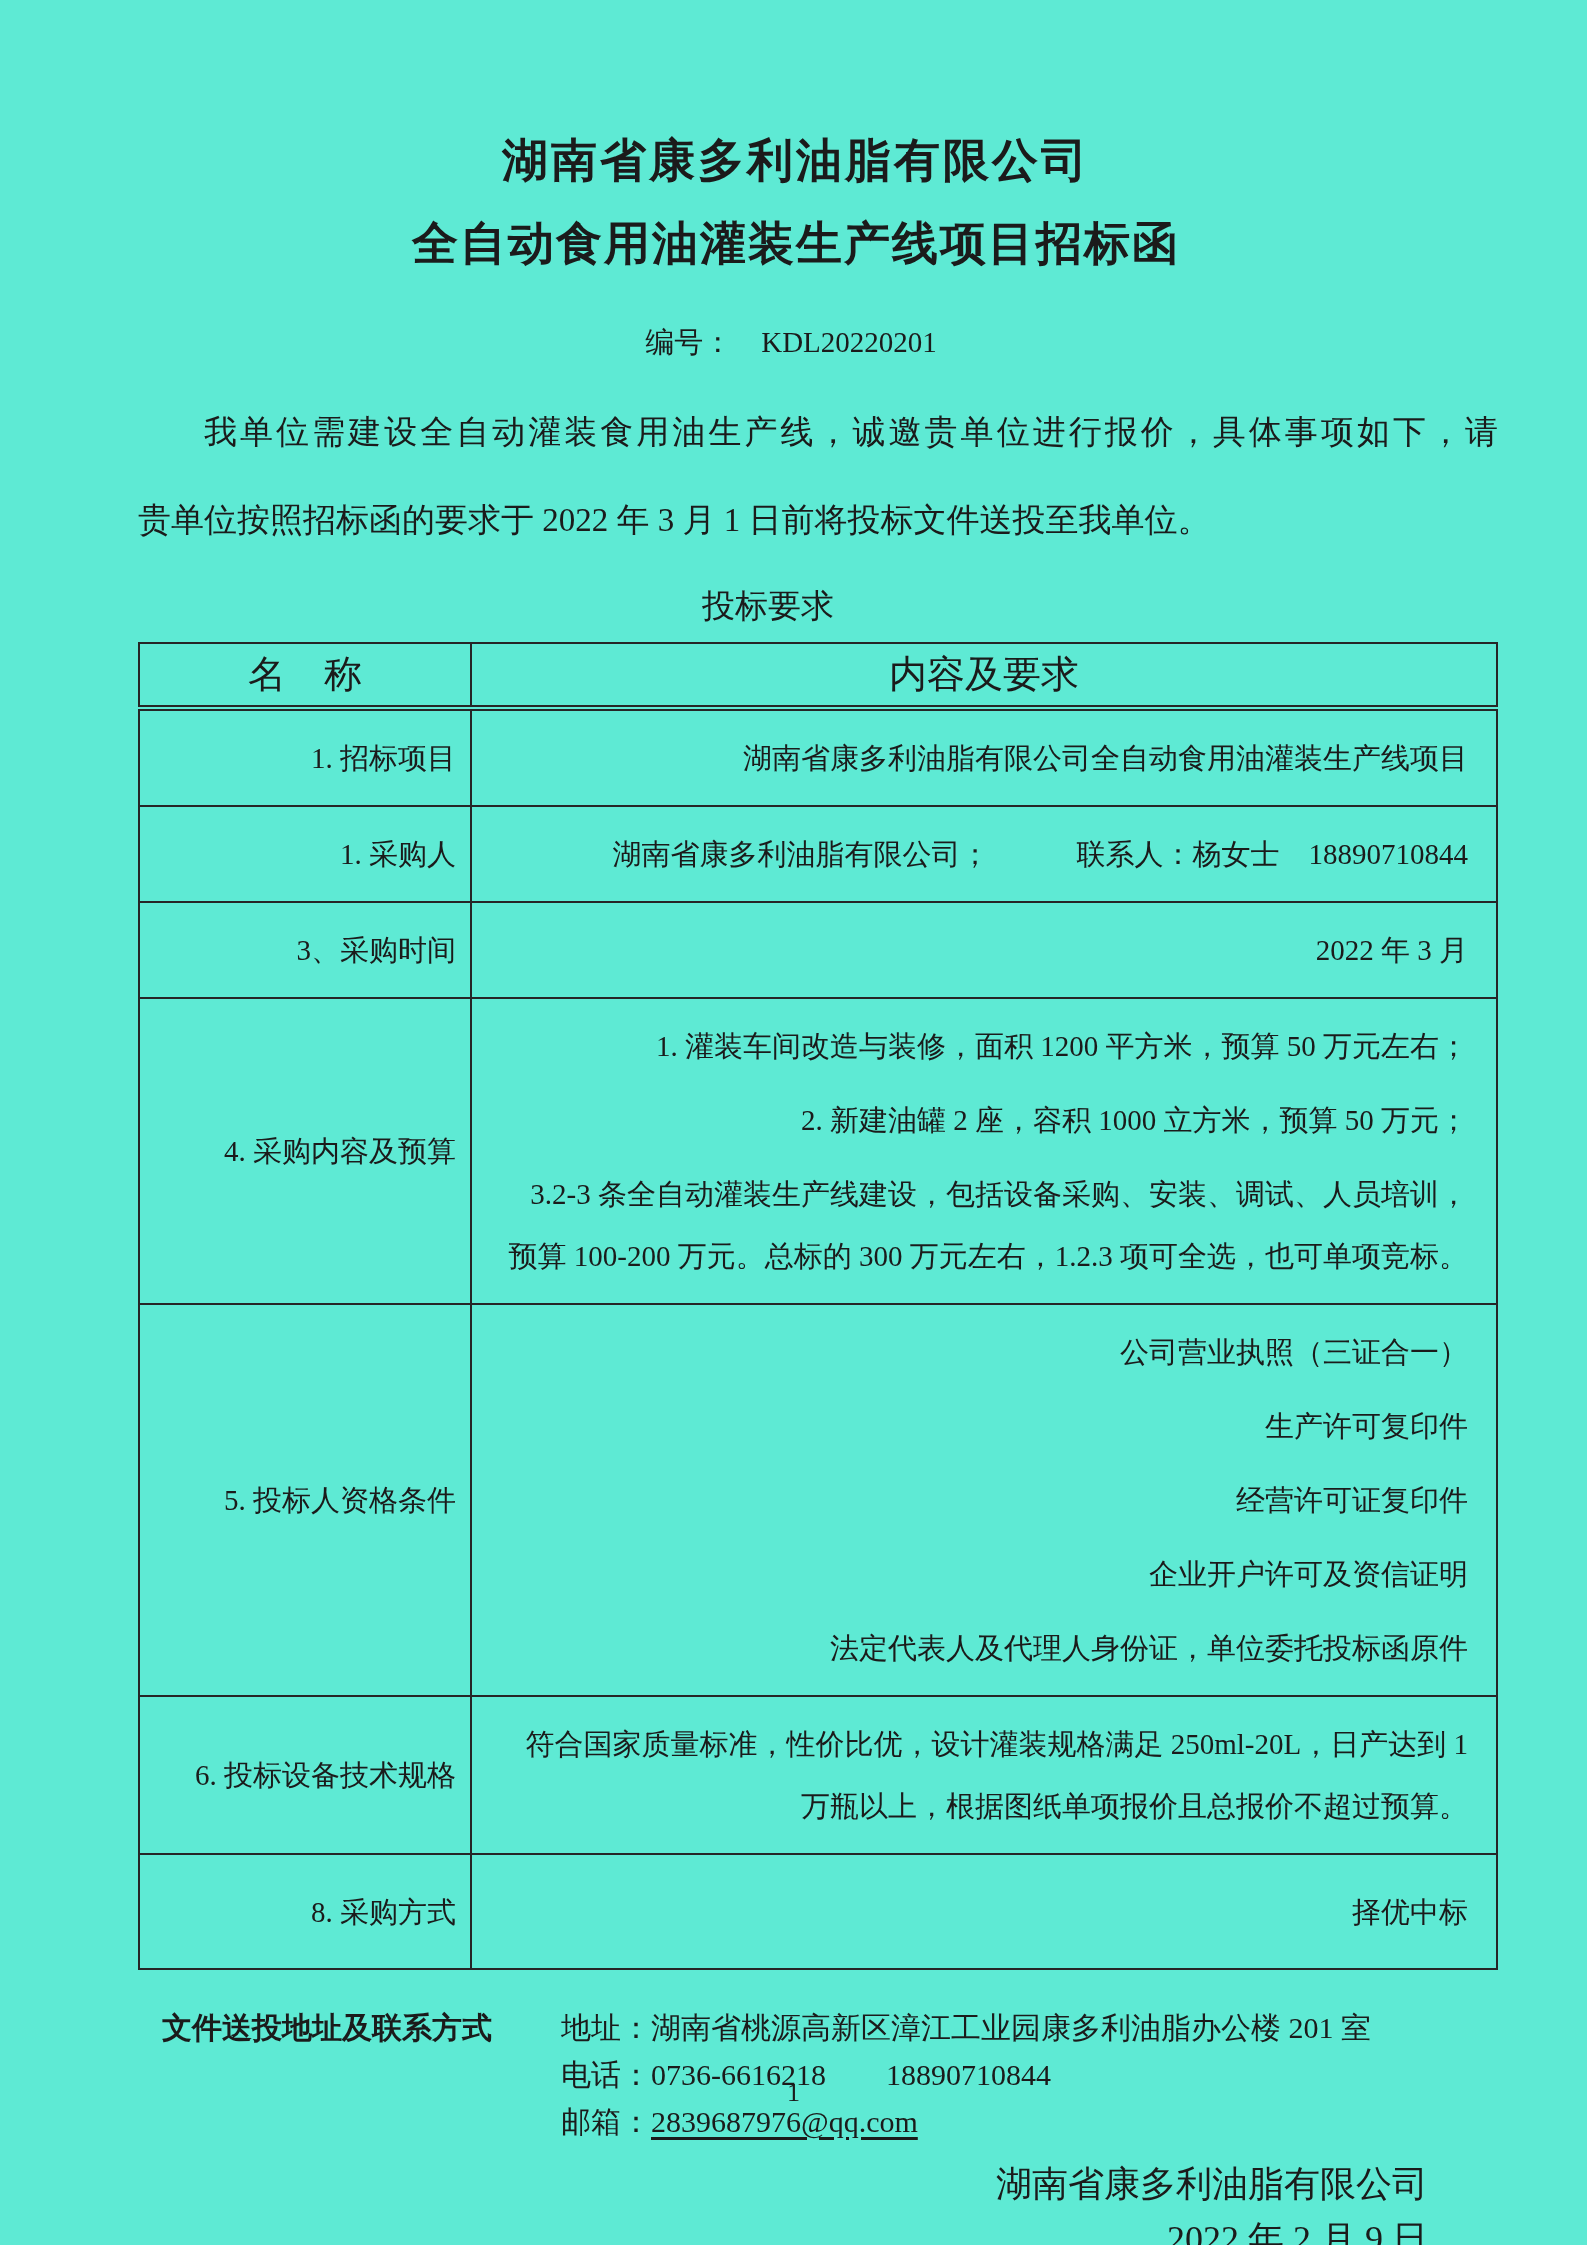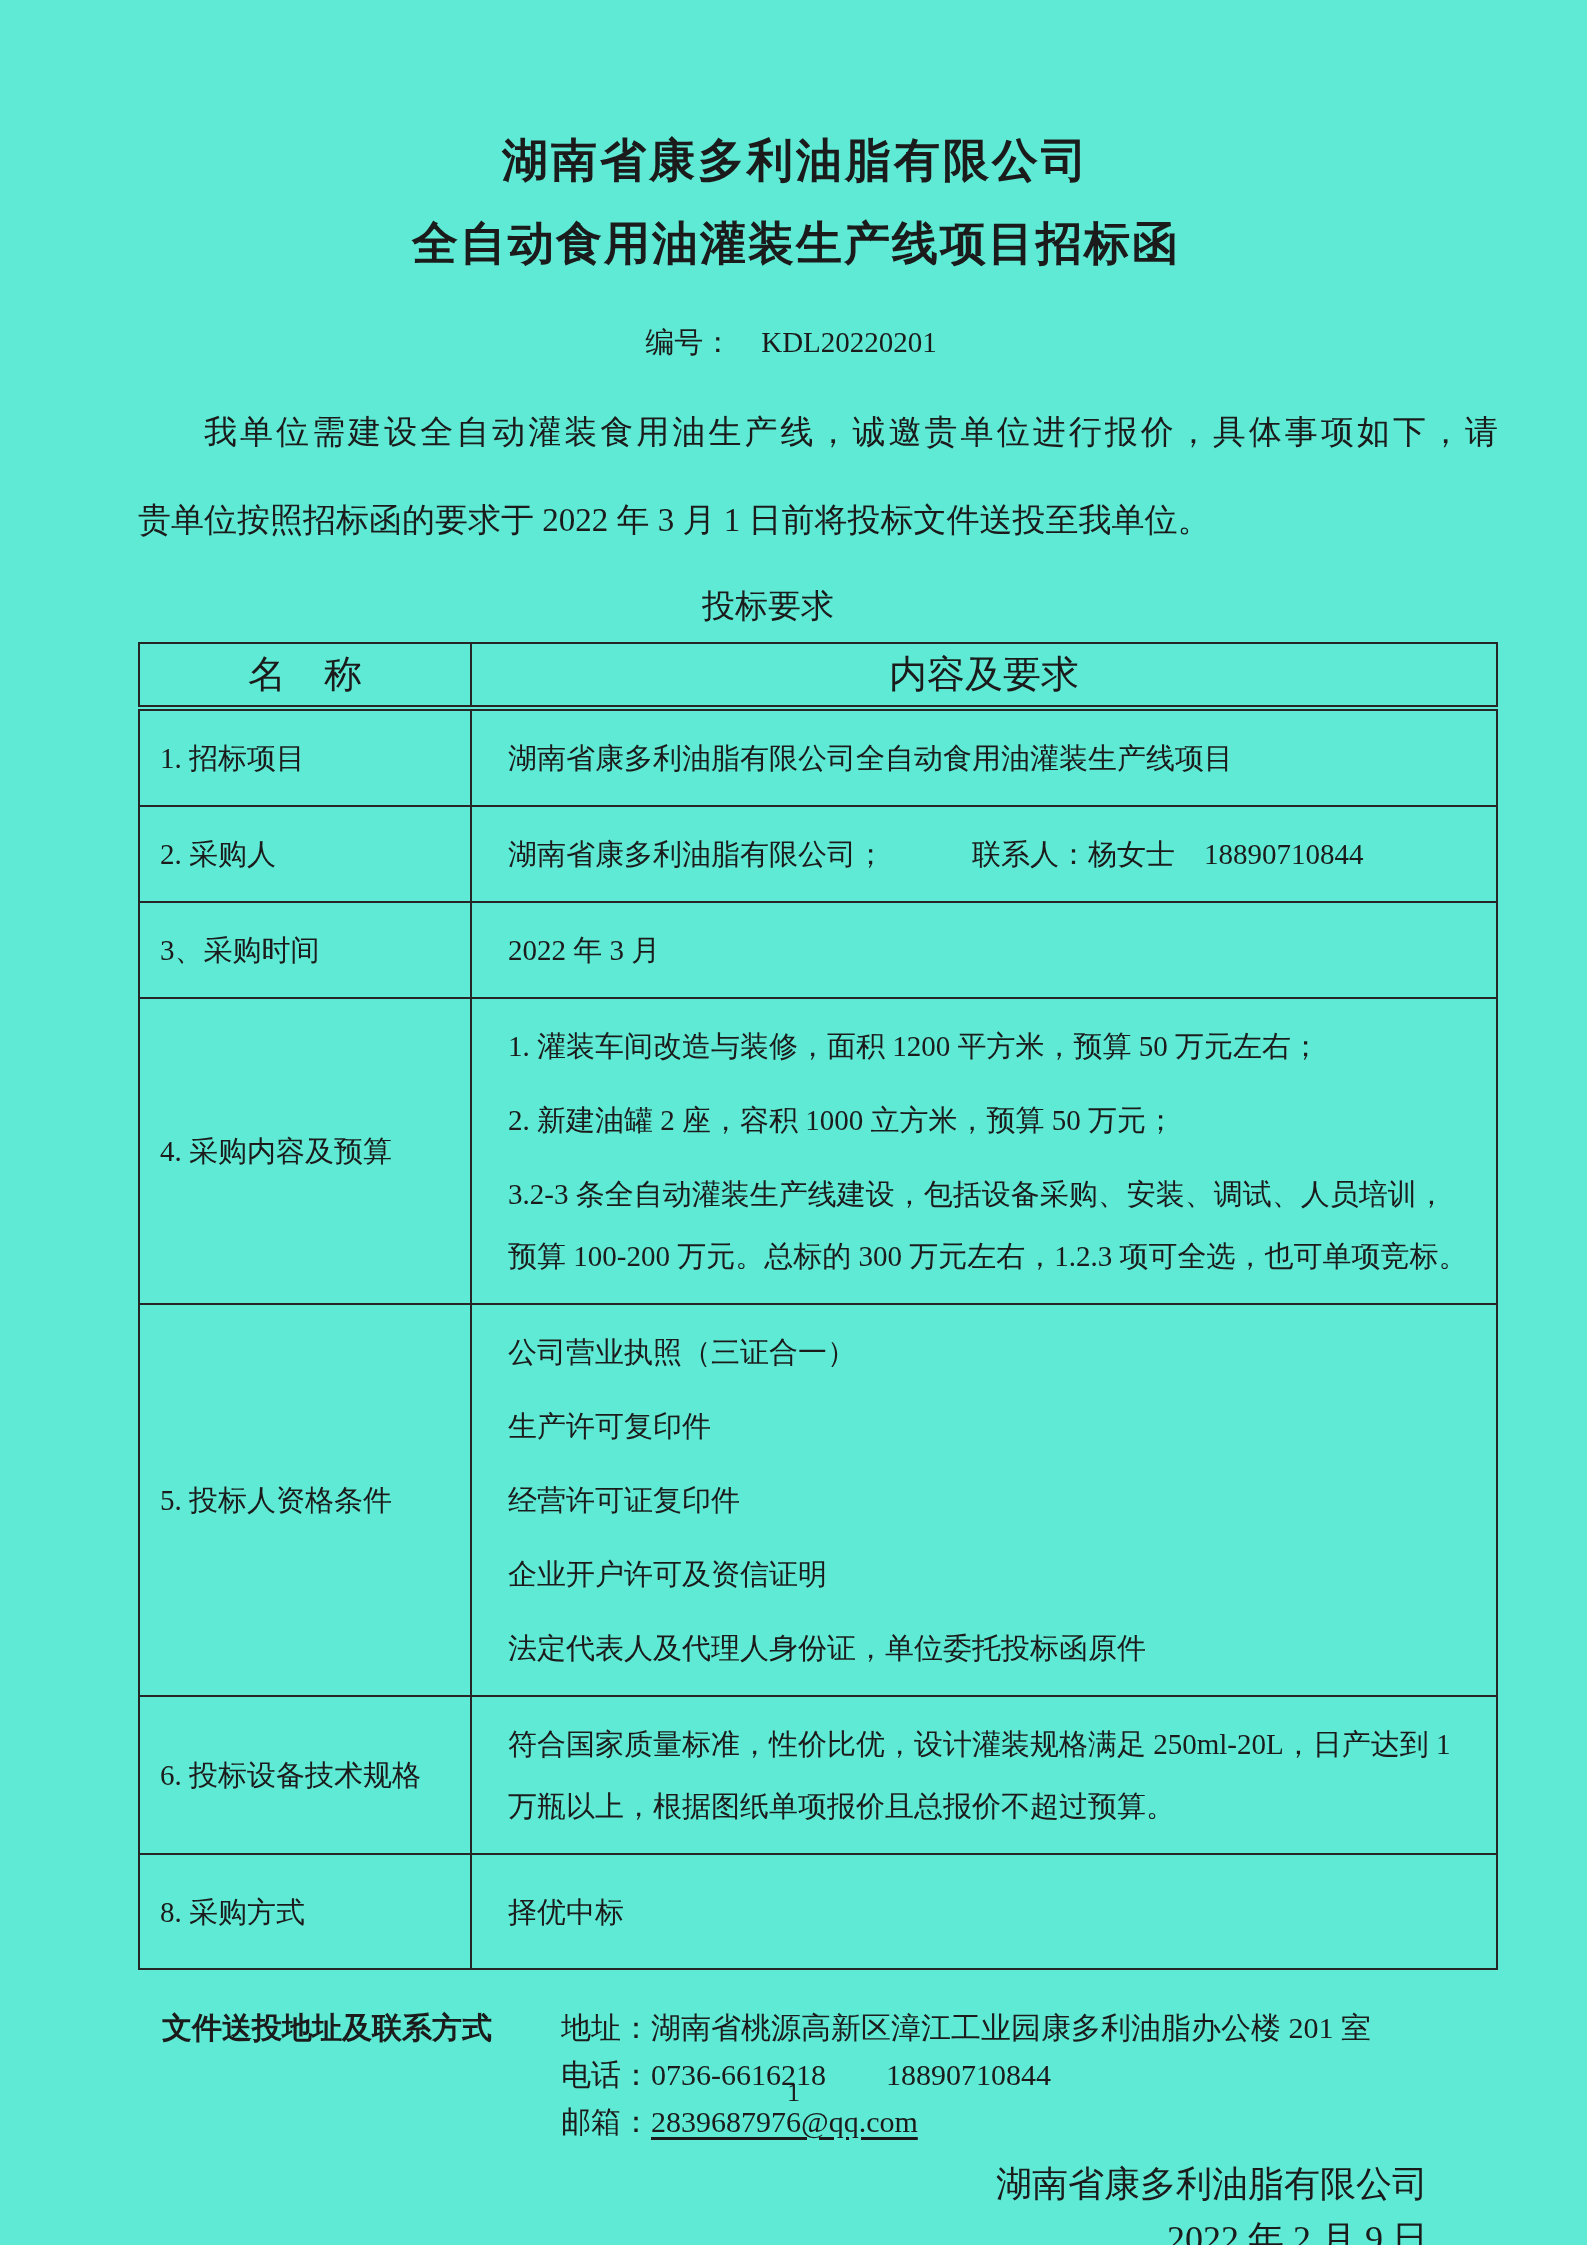--- a/index.html
+++ b/index.html
@@ -63,21 +63,21 @@
     margin-top: 8px;
     border-collapse: collapse;
     width: 1360px;
     table-layout: fixed;
     font-size: 29px;
   }
   table.req th, table.req td {
     border: 2px solid #262626;
     vertical-align: middle;
     font-weight: normal;
-    text-align: left;
+    text-align: right;
   }
   table.req th {
     height: 59px;
     text-align: center;
     font-size: 38px;
     border-bottom: 6px double #262626;
     white-space: pre-wrap;
   }
   col.c1 { width: 332px; }
   td.col-name { padding: 4px 14px 4px 20px; line-height: 58px; }
@@ -145,21 +145,21 @@
         </tr>
       </thead>
       <tbody>
           <tr>
             <td class="col-name">1. 招标项目</td>
             <td class="col-content">
               <p>湖南省康多利油脂有限公司全自动食用油灌装生产线项目</p>
             </td>
           </tr>
           <tr>
-            <td class="col-name">2. 采购人</td>
+            <td class="col-name">1. 采购人</td>
             <td class="col-content">
               <p>湖南省康多利油脂有限公司；　　　联系人：杨女士　18890710844</p>
             </td>
           </tr>
           <tr>
             <td class="col-name">3、采购时间</td>
             <td class="col-content">
               <p>2022 年 3 月</p>
             </td>
           </tr>

